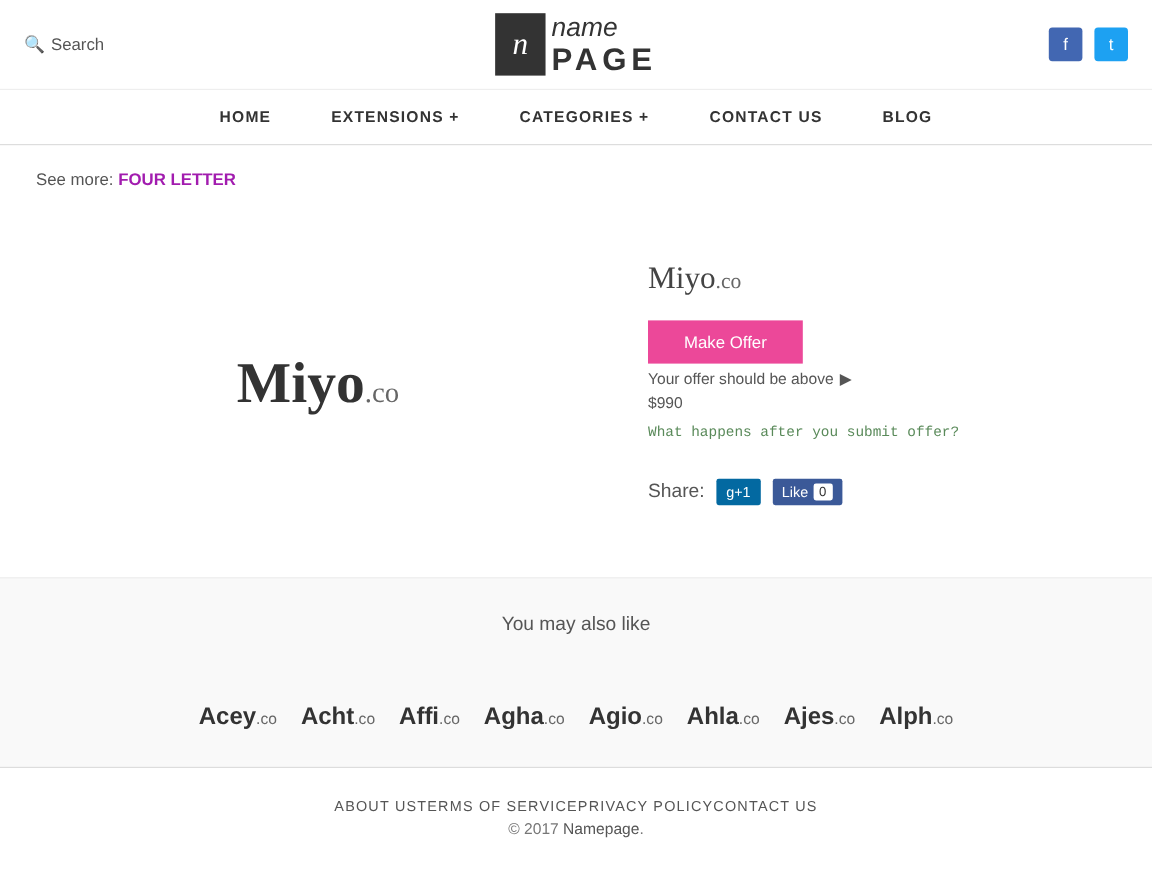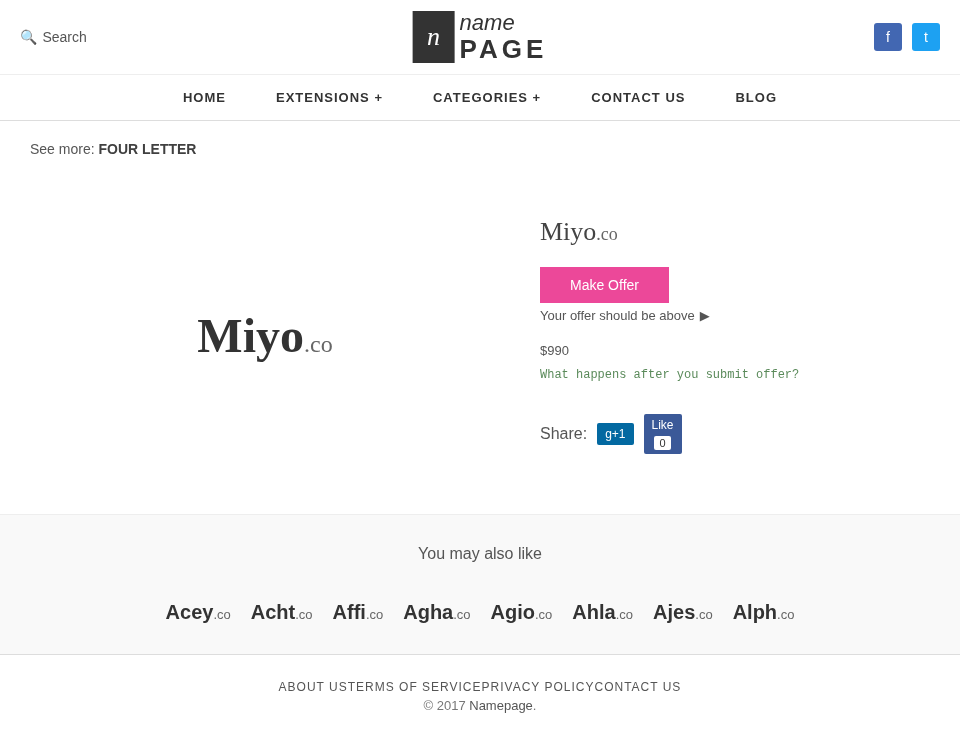--- a/index.html
+++ b/index.html
@@ -108,21 +108,21 @@
       text-decoration: none;
     }
 
     
     .breadcrumb {
       padding: 20px 30px;
       font-size: 14px;
       color: #555;
     }
     .breadcrumb .see-more { color: #555; text-align: right; }
-    .breadcrumb .link { color: #404040; font-weight: bold; }
+    .breadcrumb .link { color: #a21caf; font-weight: bold; }
 
     
     .main-content {
       display: flex;
       padding: 20px 30px 40px;
       gap: 40px;
     }
     .domain-preview {
       flex: 1;
       display: flex;
@@ -164,21 +164,21 @@
       margin-bottom: 5px;
       display: block;
     }
 
     .offer-hint {
       font-size: 13px;
       color: #555;
       display: flex;
       align-items: center;
       gap: 5px;
-      margin-bottom: 20px;
+      margin-bottom: 5px;
     }
     .offer-hint .arrow { color: #555; }
     .offer-amount {
       font-size: 13px;
       color: #555;
       margin-bottom: 10px;
     }
     .submit-link {
       color: #5a8a5a;
       font-size: 12px;
@@ -212,21 +212,20 @@
       background: #3b5998;
       color: #fff;
       border: none;
       padding: 4px 8px;
       font-size: 12px;
       cursor: pointer;
       border-radius: 2px;
       display: flex;
       align-items: center;
       gap: 4px;
-      flex-direction: column;
     }
     .fb-count {
       background: #fff;
       color: #333;
       padding: 1px 5px;
       border-radius: 2px;
       font-size: 11px;
     }
 
     
@@ -246,20 +245,21 @@
       justify-content: center;
       align-items: center;
       gap: 20px;
       flex-wrap: wrap;
     }
     .mini-domain {
       font-size: 20px;
       color: #333;
       font-weight: bold;
       cursor: pointer;
+      margin-top: 18px;
     }
     .mini-domain .tld {
       font-size: 13px;
       color: #666;
       font-weight: normal;
     }
 
     
     .footer {
       background: #fff;

